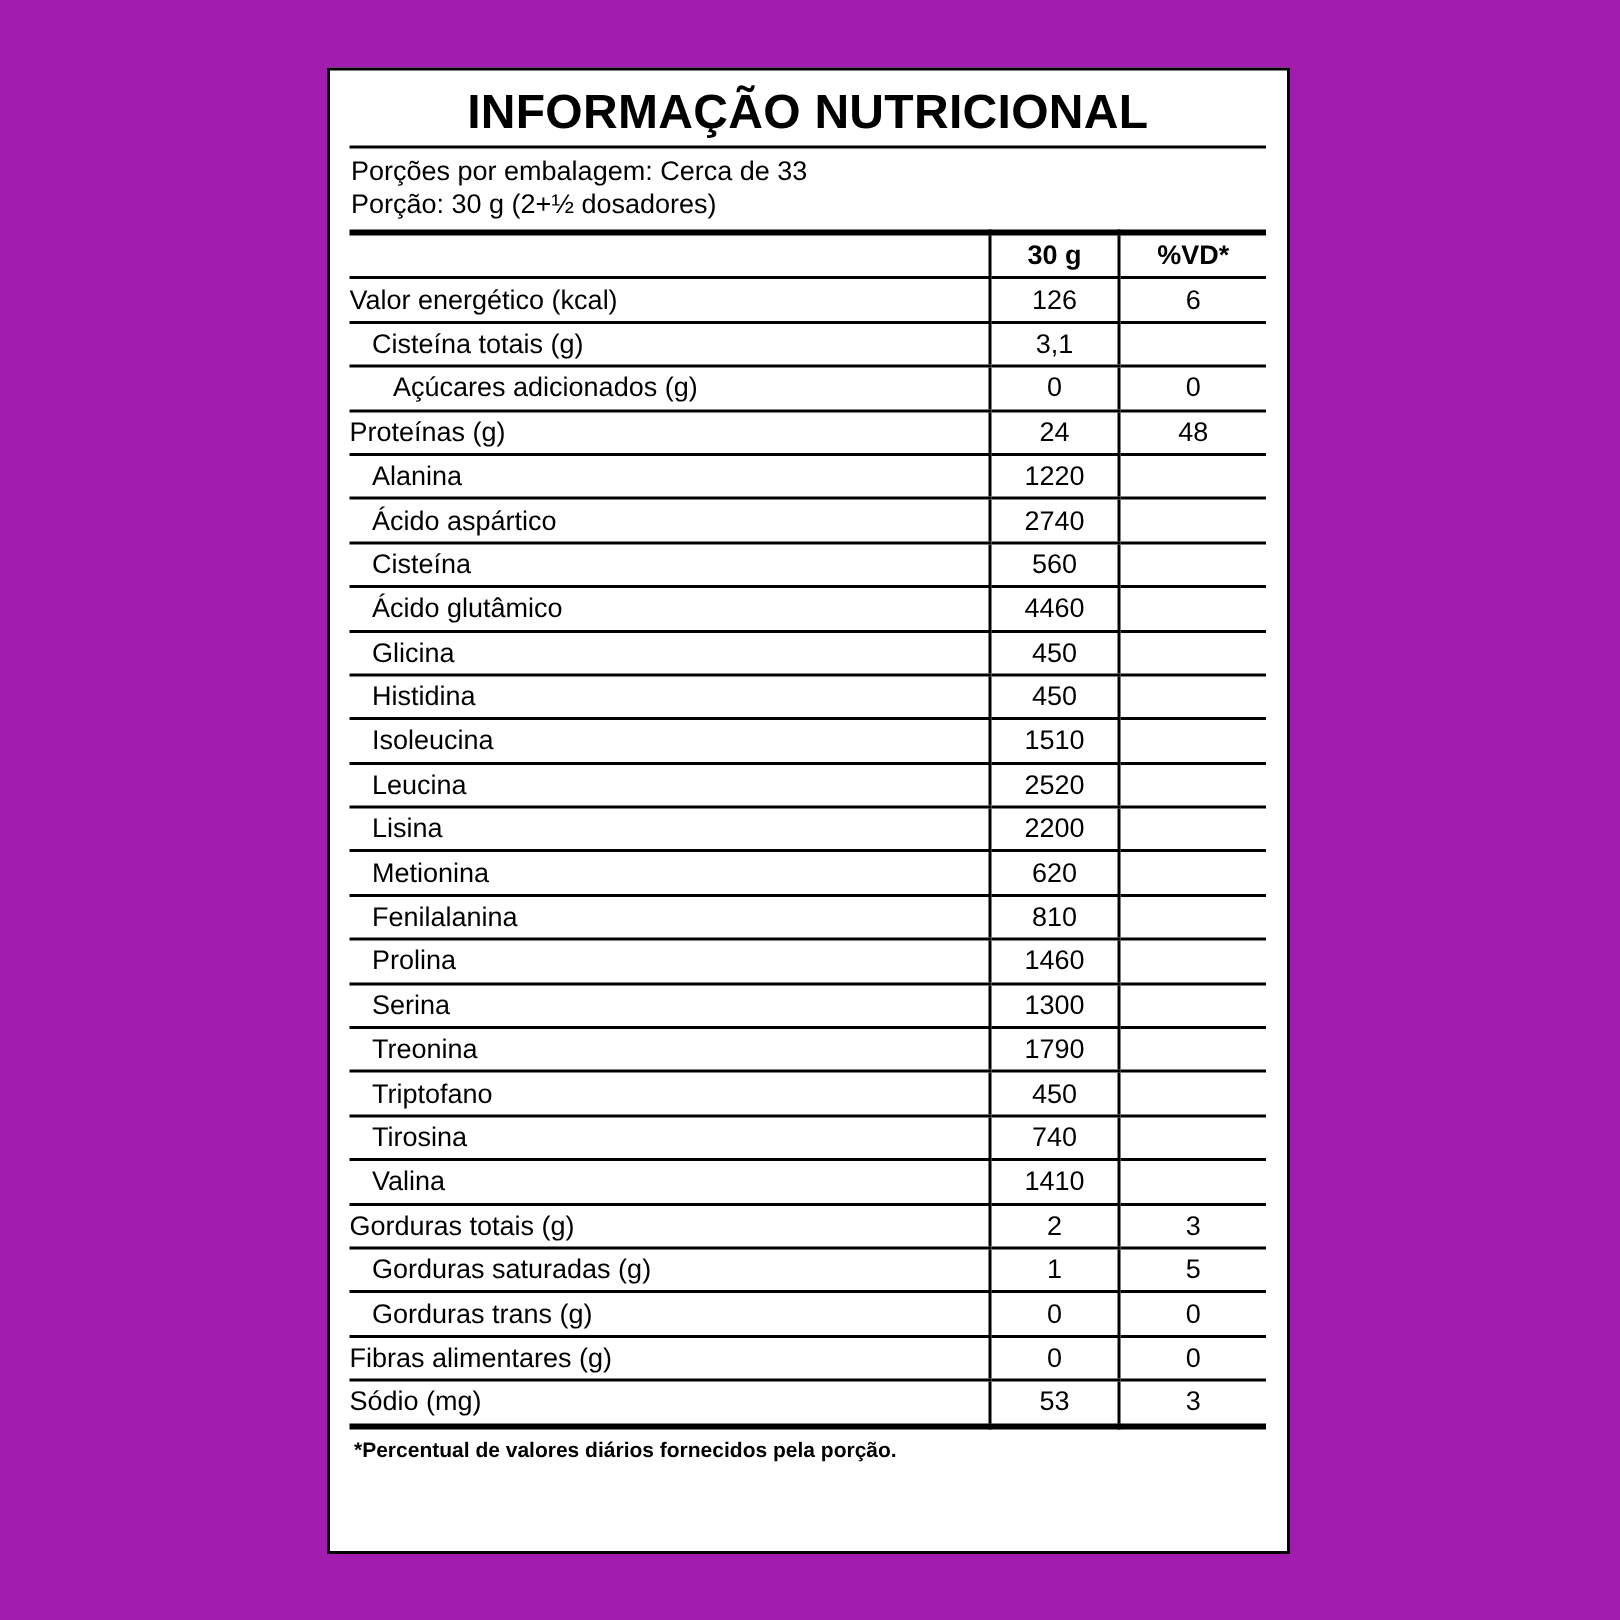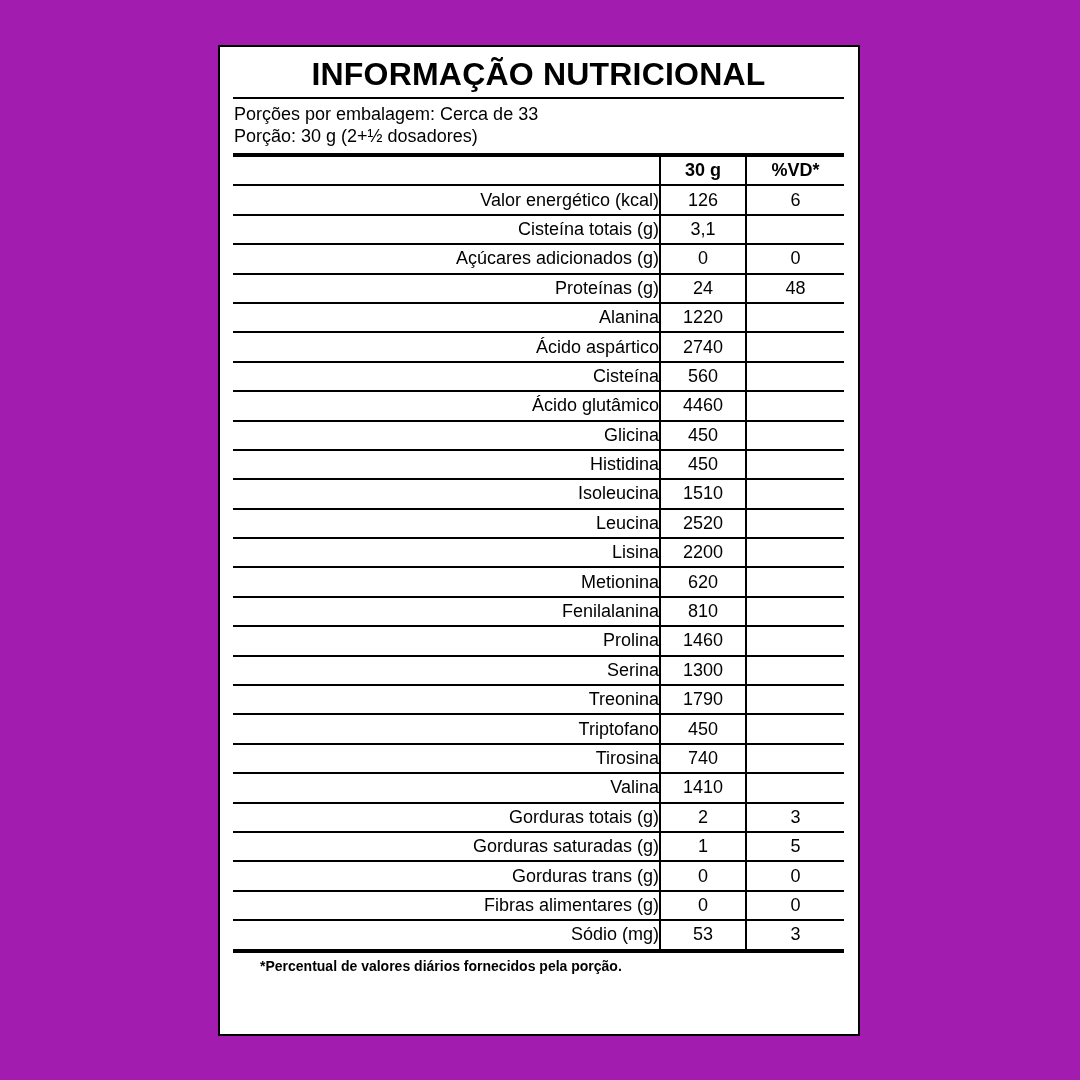--- a/index.html
+++ b/index.html
@@ -64,31 +64,30 @@
     white-space: nowrap;
   }
   .nutri-table thead th {
     font-weight: bold;
   }
   .c-num {
     border-left: 2px solid #000000;
     text-align: center;
   }
   .c-name {
-    text-align: right;
+    text-align: left;
     padding-left: 3px;
   }
   td.indent-1 { padding-left: 15px; }
   td.indent-2 { padding-left: 29px; }
   .footnote {
     font-size: 14px;
     line-height: 18px;
     font-weight: bold;
     padding: 4px 0 0 3px;
-    margin-left: 24px;
   }
 </style>
 </head>
 <body>
 
 <div class="page">
   <div class="label-box">
 
     <div class="title">INFORMAÇÃO NUTRICIONAL</div>
 

